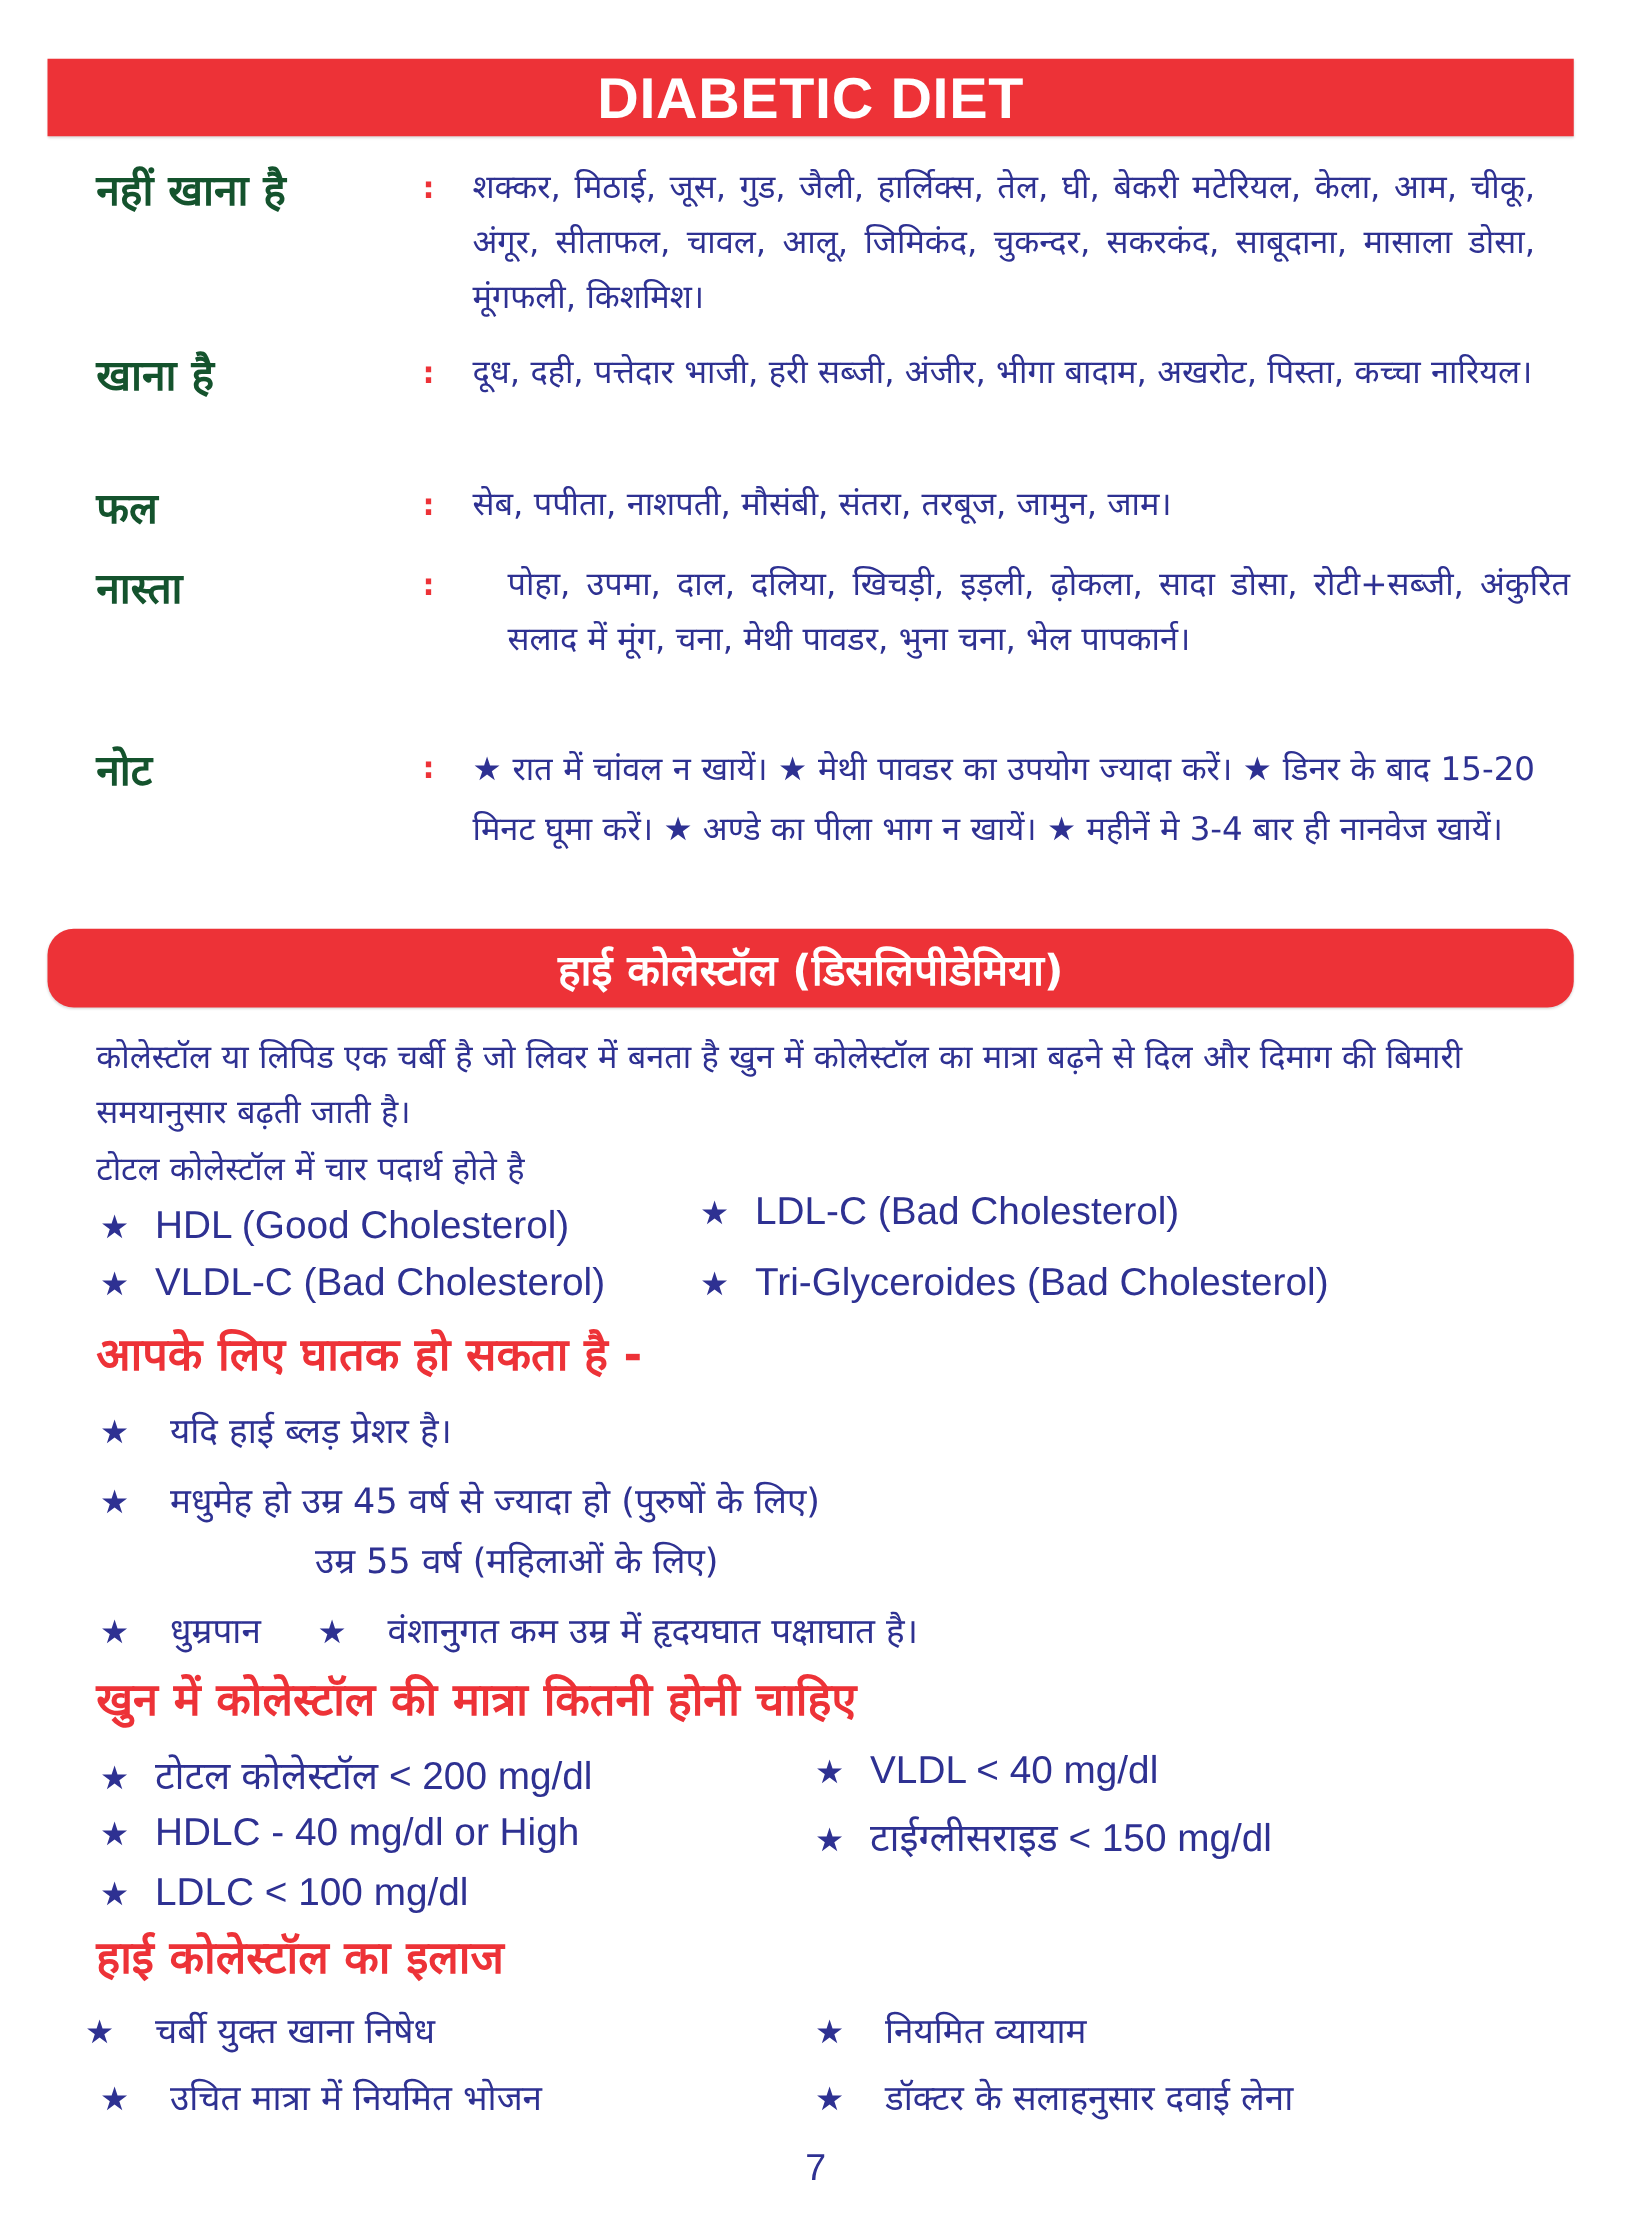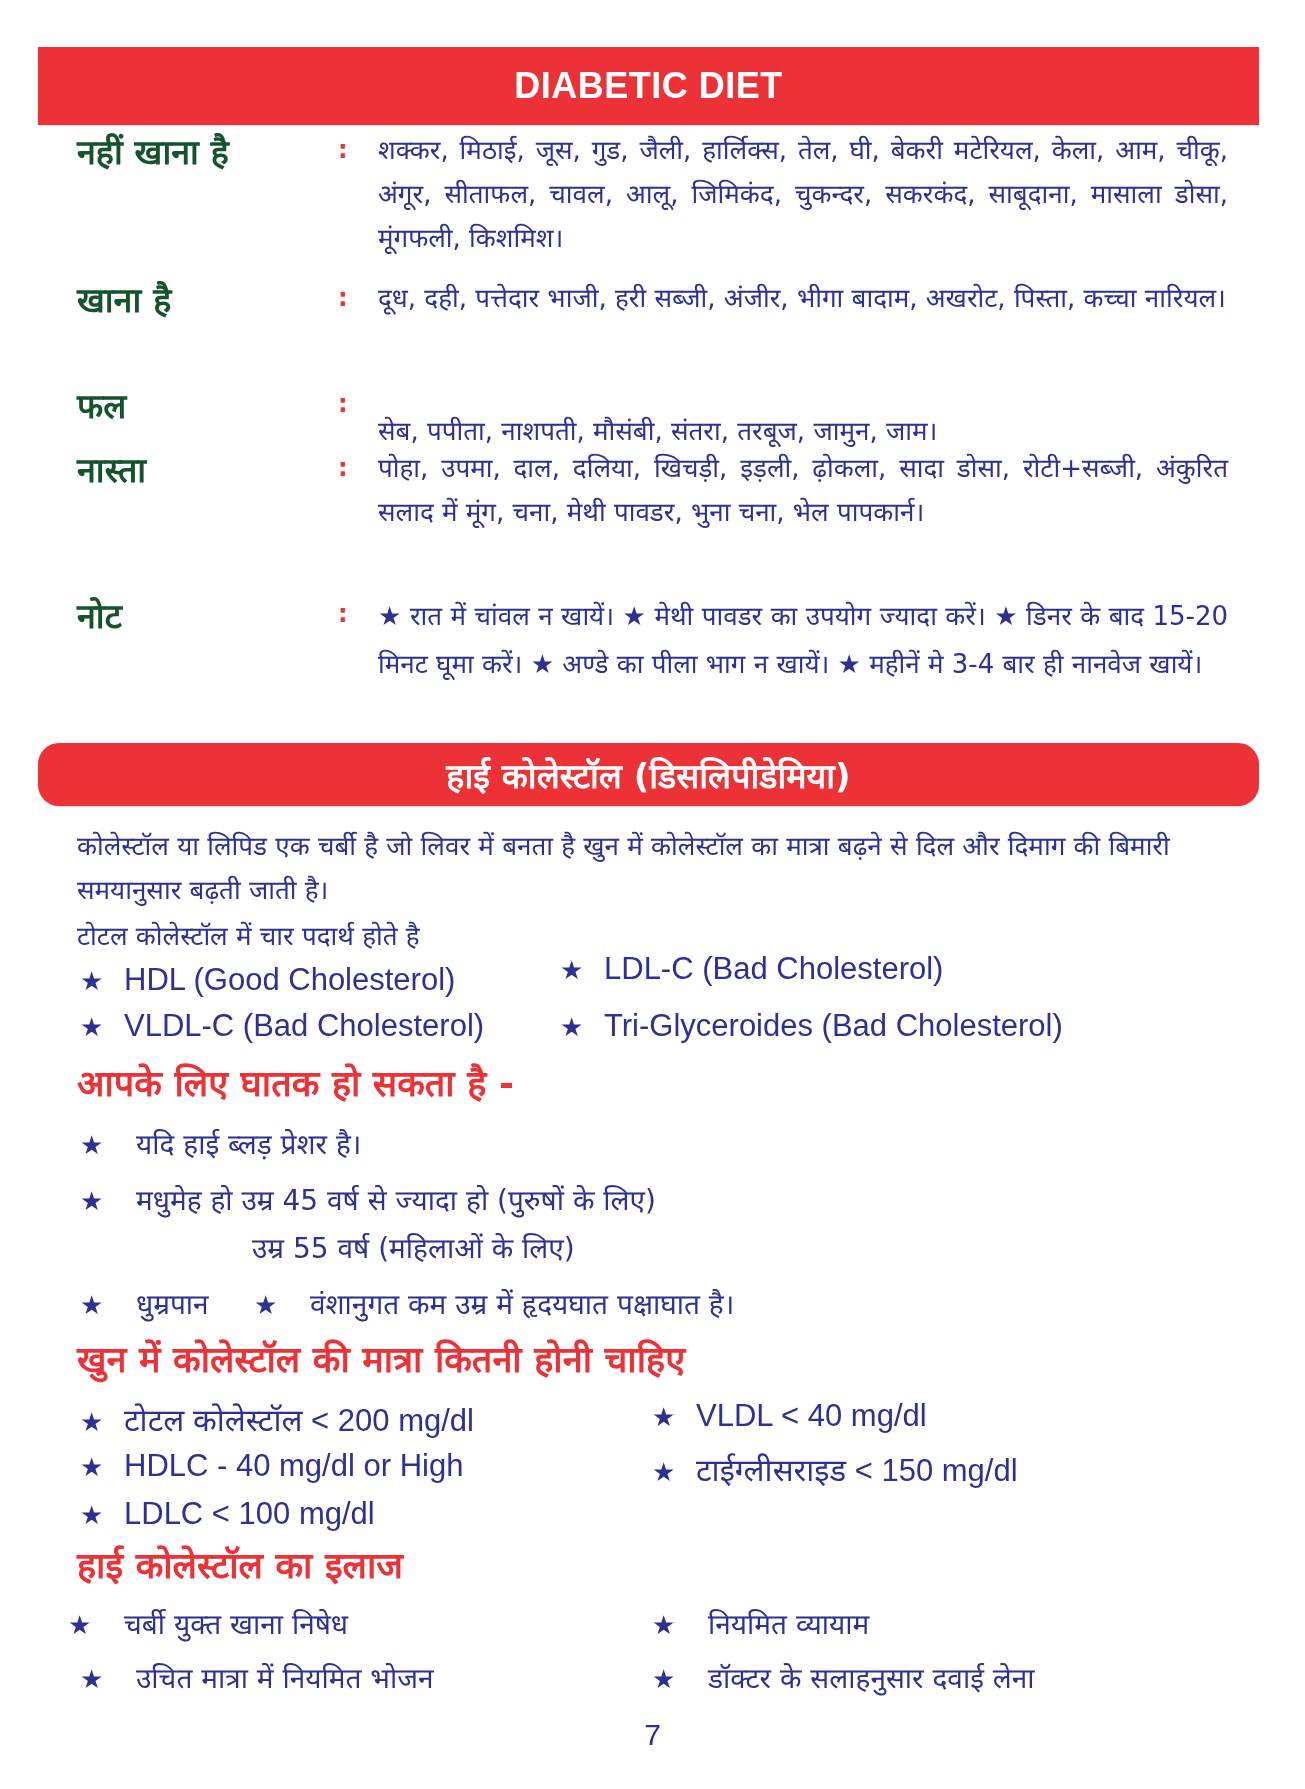--- a/index.html
+++ b/index.html
@@ -7,21 +7,21 @@
     width: 1305px; height: 1789px; position: relative; overflow: hidden;
     font-family: "DejaVu Sans", "Liberation Sans", sans-serif;
     color: #2e3192;
   }
   .banner {
     position: absolute; left: 38px; width: 1221px; background: #ed3237;
     color: #ffffff; text-align: center; font-weight: bold;
     display: flex; align-items: center; justify-content: center;
     box-shadow: 0 1px 2px rgba(0,0,0,0.15);
   }
-  #banner1 { top: 47px; height: 78px; font-size: 36px; font-family: "Liberation Sans", sans-serif; letter-spacing: 0.5px; }
+  #banner1 { top: 47px; height: 62px; font-size: 46px; font-family: "Liberation Sans", sans-serif; letter-spacing: 0.5px; }
   #banner2 { top: 743px; height: 63px; font-size: 34px; border-radius: 21px; }
   .label {
     position: absolute; left: 77px; color: #14532d; font-weight: bold; font-size: 34px;
   }
   .colon { position: absolute; left: 338px; color: #ed3237; font-weight: bold; font-size: 24px; }
   .value {
     position: absolute; left: 378px; width: 850px; font-size: 26px; line-height: 44px;
     text-align: justify;
   }
   .para { position: absolute; left: 77px; width: 1160px; font-size: 26px; line-height: 44px; }
@@ -48,27 +48,27 @@
 
 <div>
   <span class="label" style="top:276px;">खाना है</span>
   <span class="colon" style="top:284px;">:</span>
   <div class="value" style="top:276px;">दूध, दही, पत्तेदार भाजी, हरी सब्जी, अंजीर, भीगा बादाम, अखरोट, पिस्ता, कच्चा नारियल।</div>
 </div>
 
 <div>
   <span class="label" style="top:382px;">फल</span>
   <span class="colon" style="top:390px;">:</span>
-  <div class="value" style="top:382px;margin-top:27px;">सेब, पपीता, नाशपती, मौसंबी, संतरा, तरबूज, जामुन, जाम।</div>
+  <div class="value" style="top:382px;">सेब, पपीता, नाशपती, मौसंबी, संतरा, तरबूज, जामुन, जाम।</div>
 </div>
 
 <div>
   <span class="label" style="top:446px;">नास्ता</span>
   <span class="colon" style="top:454px;">:</span>
-  <div class="value" style="top:446px;">पोहा, उपमा, दाल, दलिया, खिचड़ी, इड़ली, ढ़ोकला, सादा डोसा, रोटी+सब्जी, अंकुरित सलाद में मूंग, चना, मेथी पावडर, भुना चना, भेल पापकार्न।</div>
+  <div class="value" style="top:446px;margin-left:28px;">पोहा, उपमा, दाल, दलिया, खिचड़ी, इड़ली, ढ़ोकला, सादा डोसा, रोटी+सब्जी, अंकुरित सलाद में मूंग, चना, मेथी पावडर, भुना चना, भेल पापकार्न।</div>
 </div>
 
 <div>
   <span class="label" style="top:592px;">नोट</span>
   <span class="colon" style="top:600px;">:</span>
   <div class="value" style="top:592px; line-height:48px;">★ रात में चांवल न खायें। ★ मेथी पावडर का उपयोग ज्यादा करें। ★ डिनर के बाद 15-20 मिनट घूमा करें। ★ अण्डे का पीला भाग न खायें। ★ महीनें मे 3-4 बार ही नानवेज खायें।</div>
 </div>
 
 <div id="banner2" class="banner">
   <span>हाई कोलेस्टॉल (डिसलिपीडेमिया)</span>

